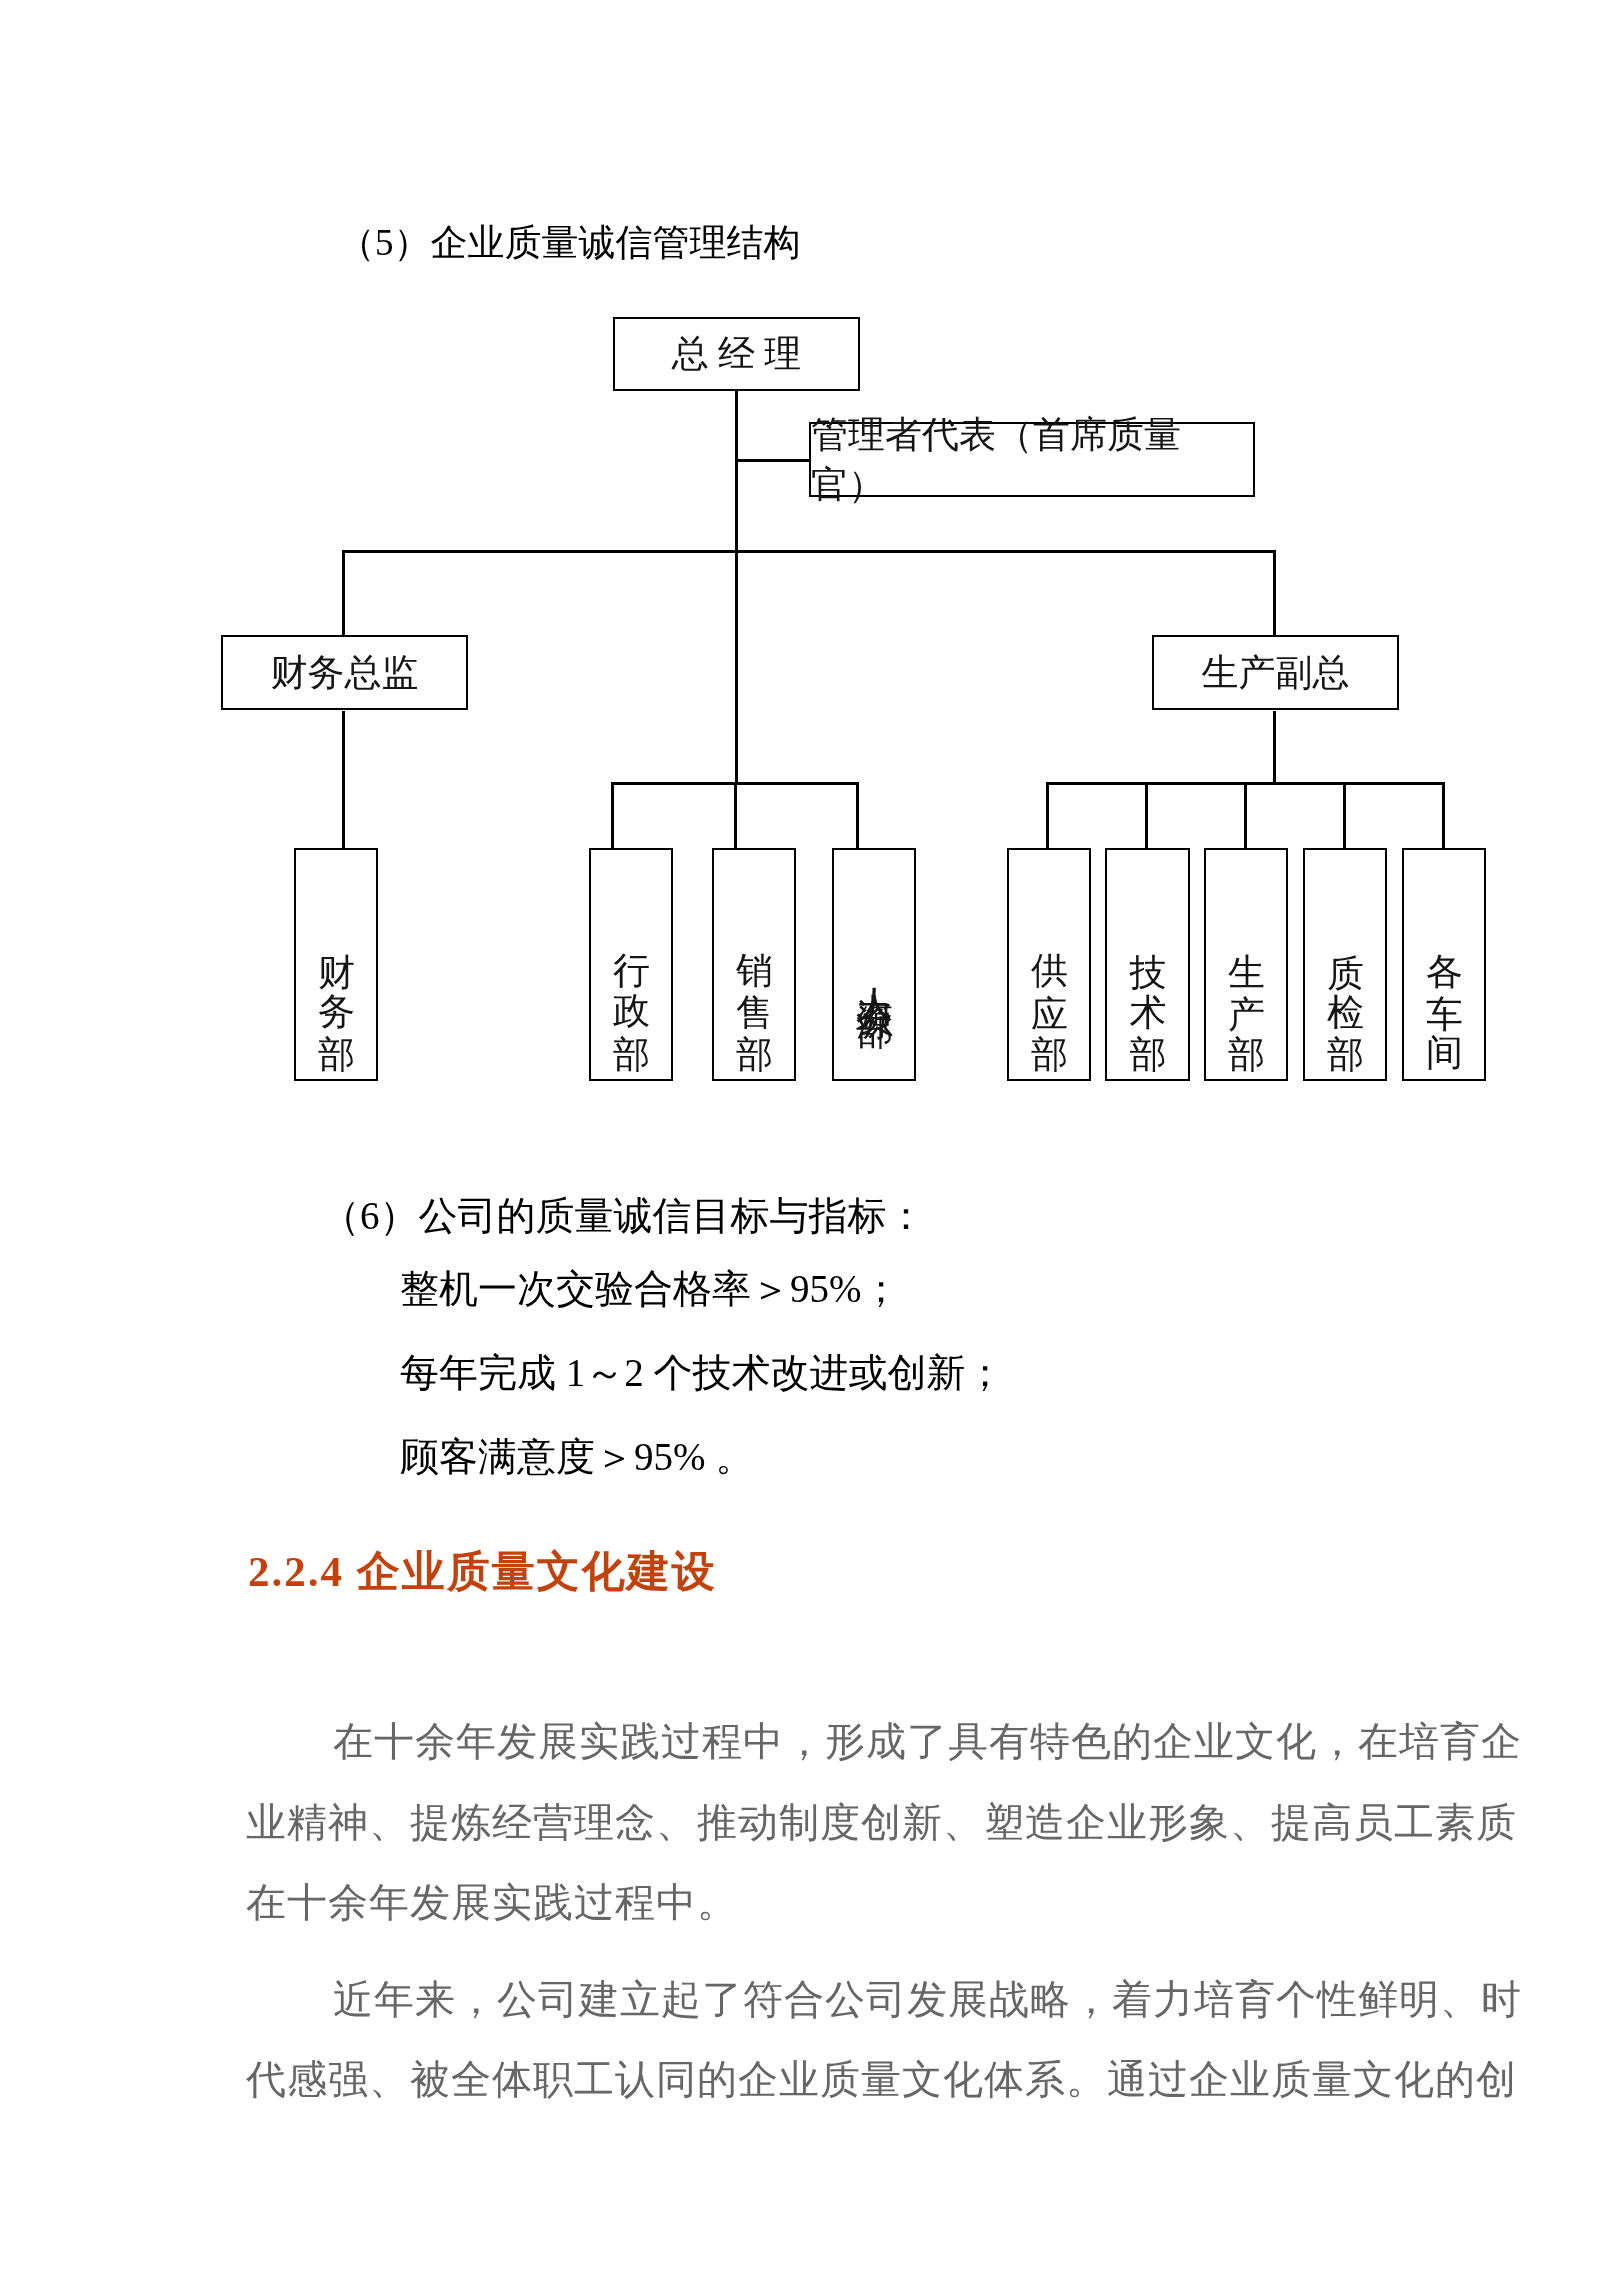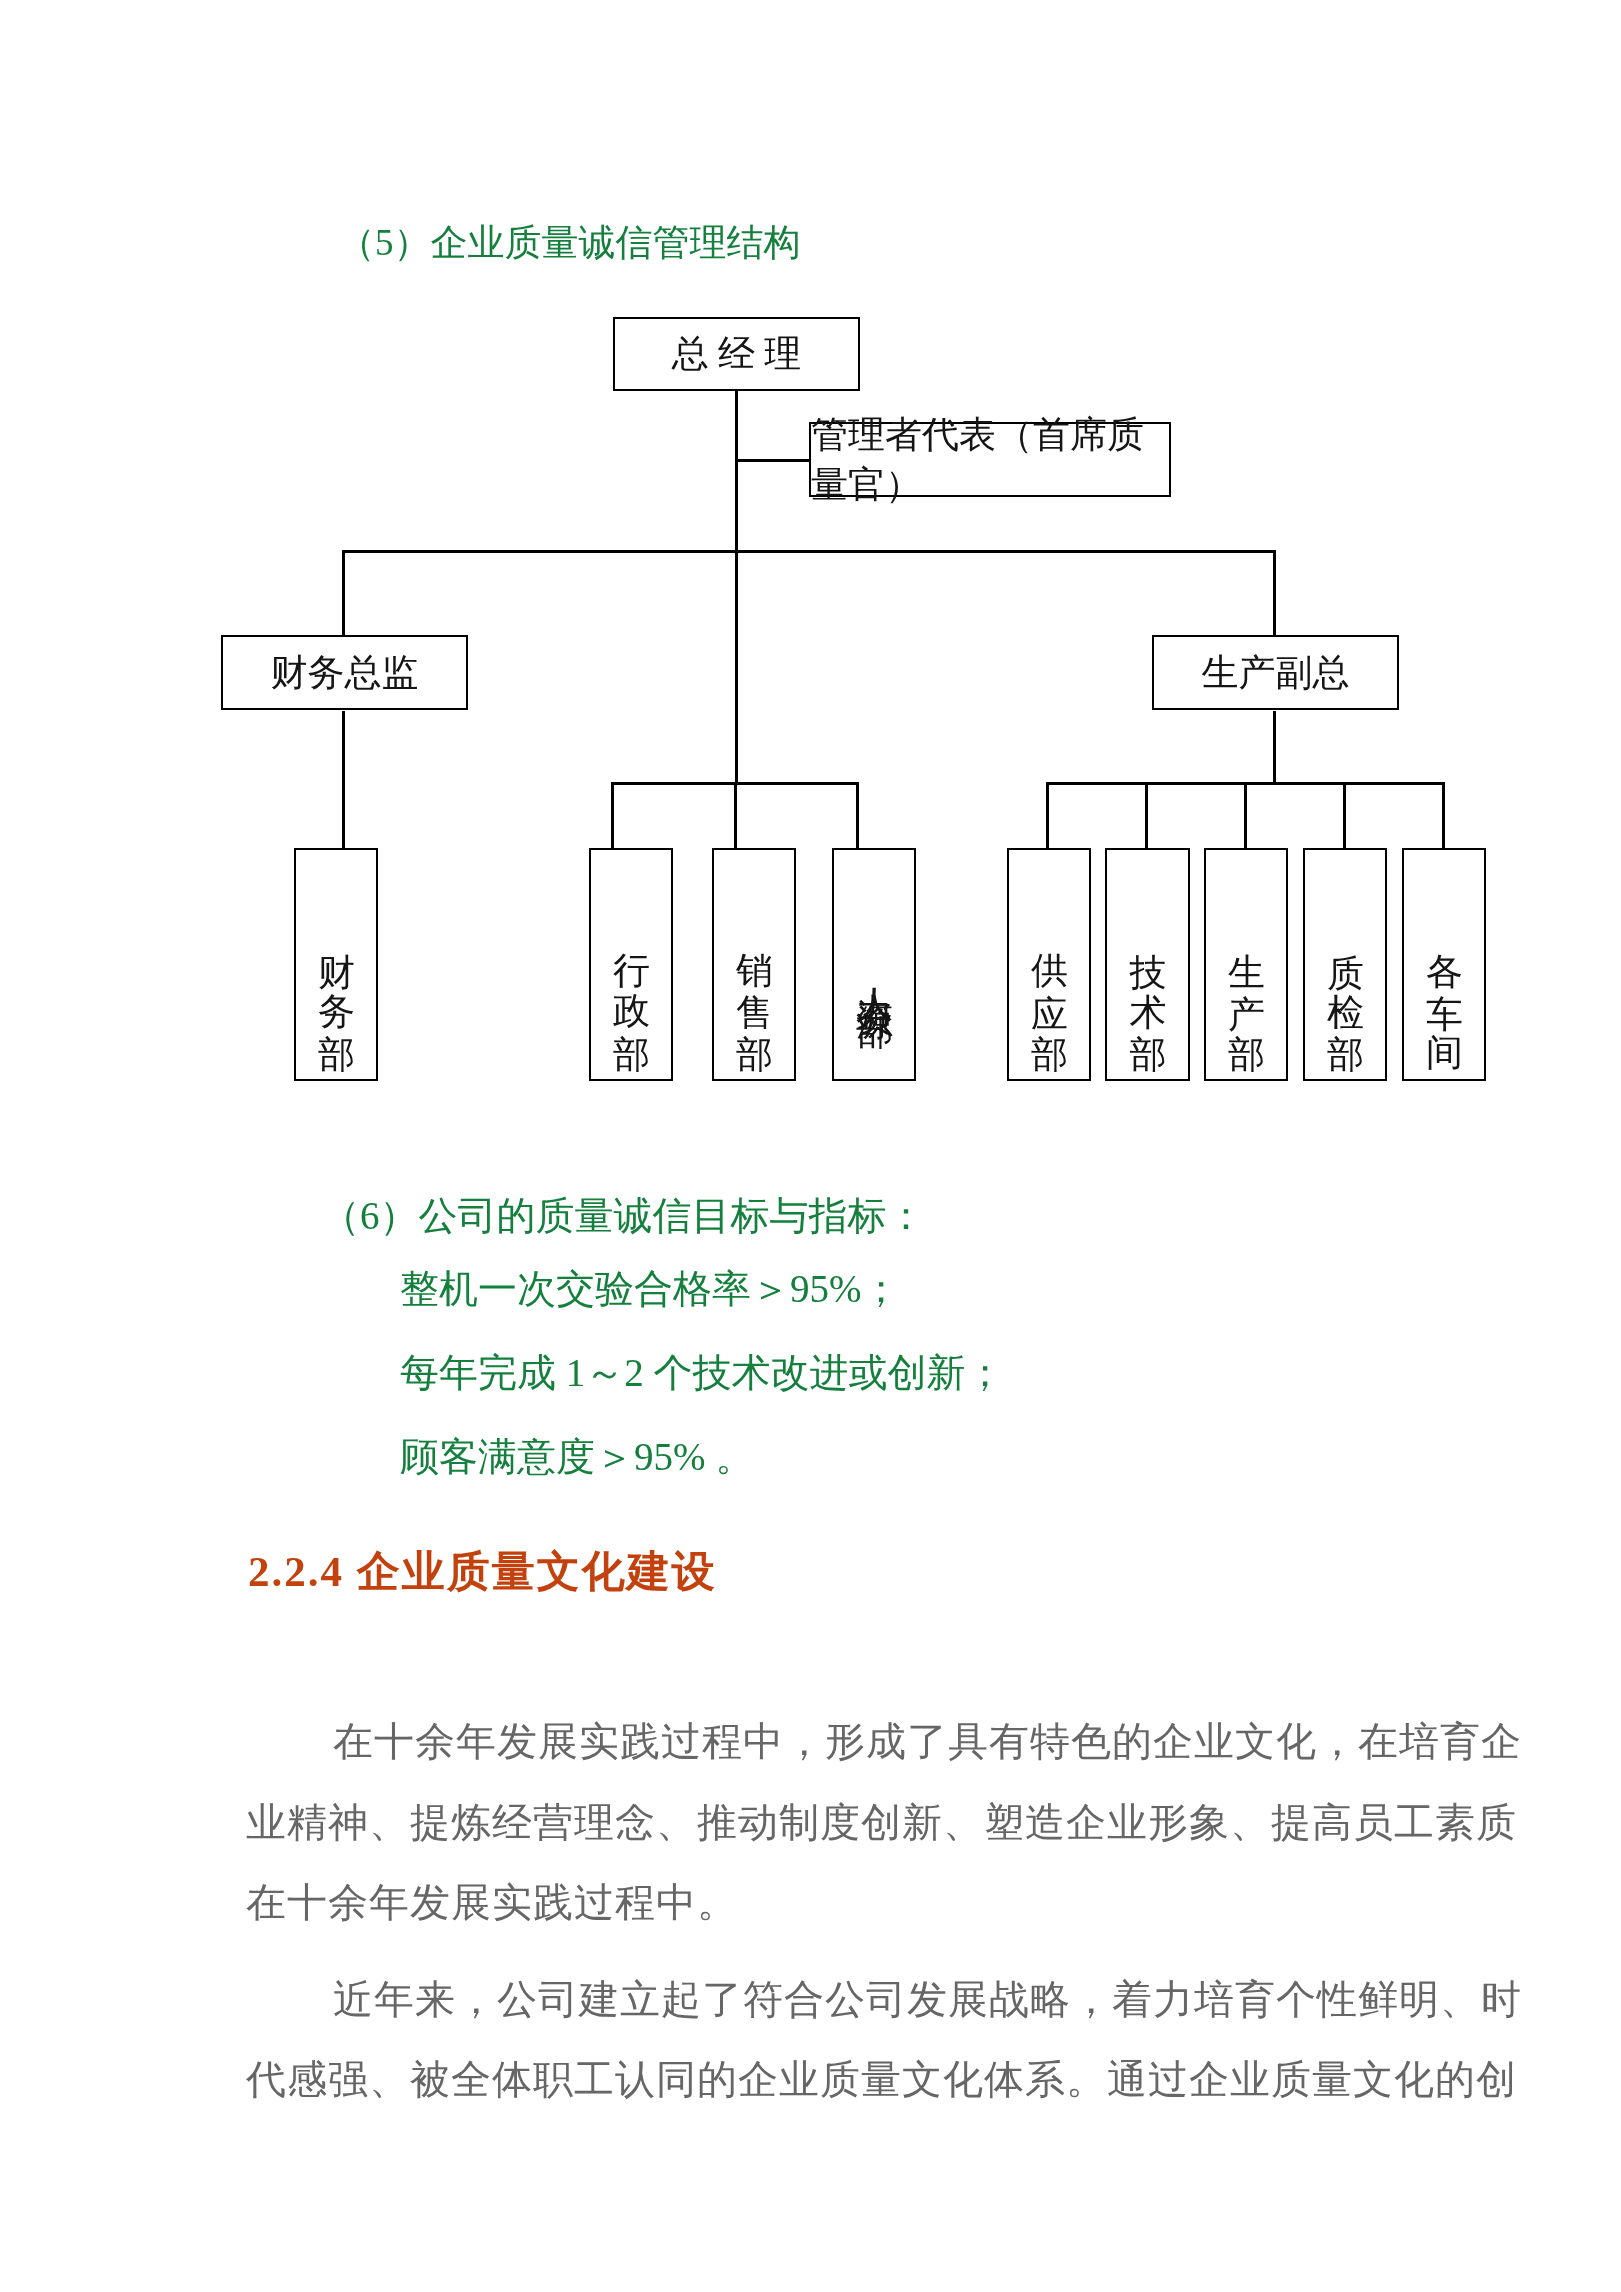--- a/index.html
+++ b/index.html
@@ -7,21 +7,21 @@
     position:relative;
     width:1621px;
     height:2293px;
     background:#ffffff;
     font-family:"Liberation Serif","DejaVu Serif",serif;
     overflow:hidden;
   }
   .txt{
     position:absolute;
     white-space:pre;
-    color:#15803d;
+    color:#000000;
     font-size:39px;
     line-height:1.15;
   }
   .body-line{
     color:#666666;
     font-size:40px;
     letter-spacing:1px;
     margin-top:48px;
   }
   .obox{
@@ -85,21 +85,21 @@
     <div class="vline" style="left:1046px;top:782px;height:69px;"></div>
     <div class="vline" style="left:1145px;top:782px;height:69px;"></div>
     <div class="vline" style="left:1244px;top:782px;height:69px;"></div>
     <div class="vline" style="left:1343px;top:782px;height:69px;"></div>
     <div class="vline" style="left:1442px;top:782px;height:69px;"></div>
 
     <div class="obox" style="left:613px;top:317px;width:247px;height:74px;">
       <span>总 经 理</span>
     </div>
 
-    <div class="obox" style="left:809px;top:422px;width:362px;height:75px;">
+    <div class="obox" style="left:809px;top:422px;width:446px;height:75px;">
       <span>管理者代表（首席质量官）</span>
     </div>
 
     <div class="obox" style="left:221px;top:635px;width:247px;height:75px;">
       <span>财务总监</span>
     </div>
     <div class="obox" style="left:1152px;top:635px;width:247px;height:75px;">
       <span>生产副总</span>
     </div>
 

